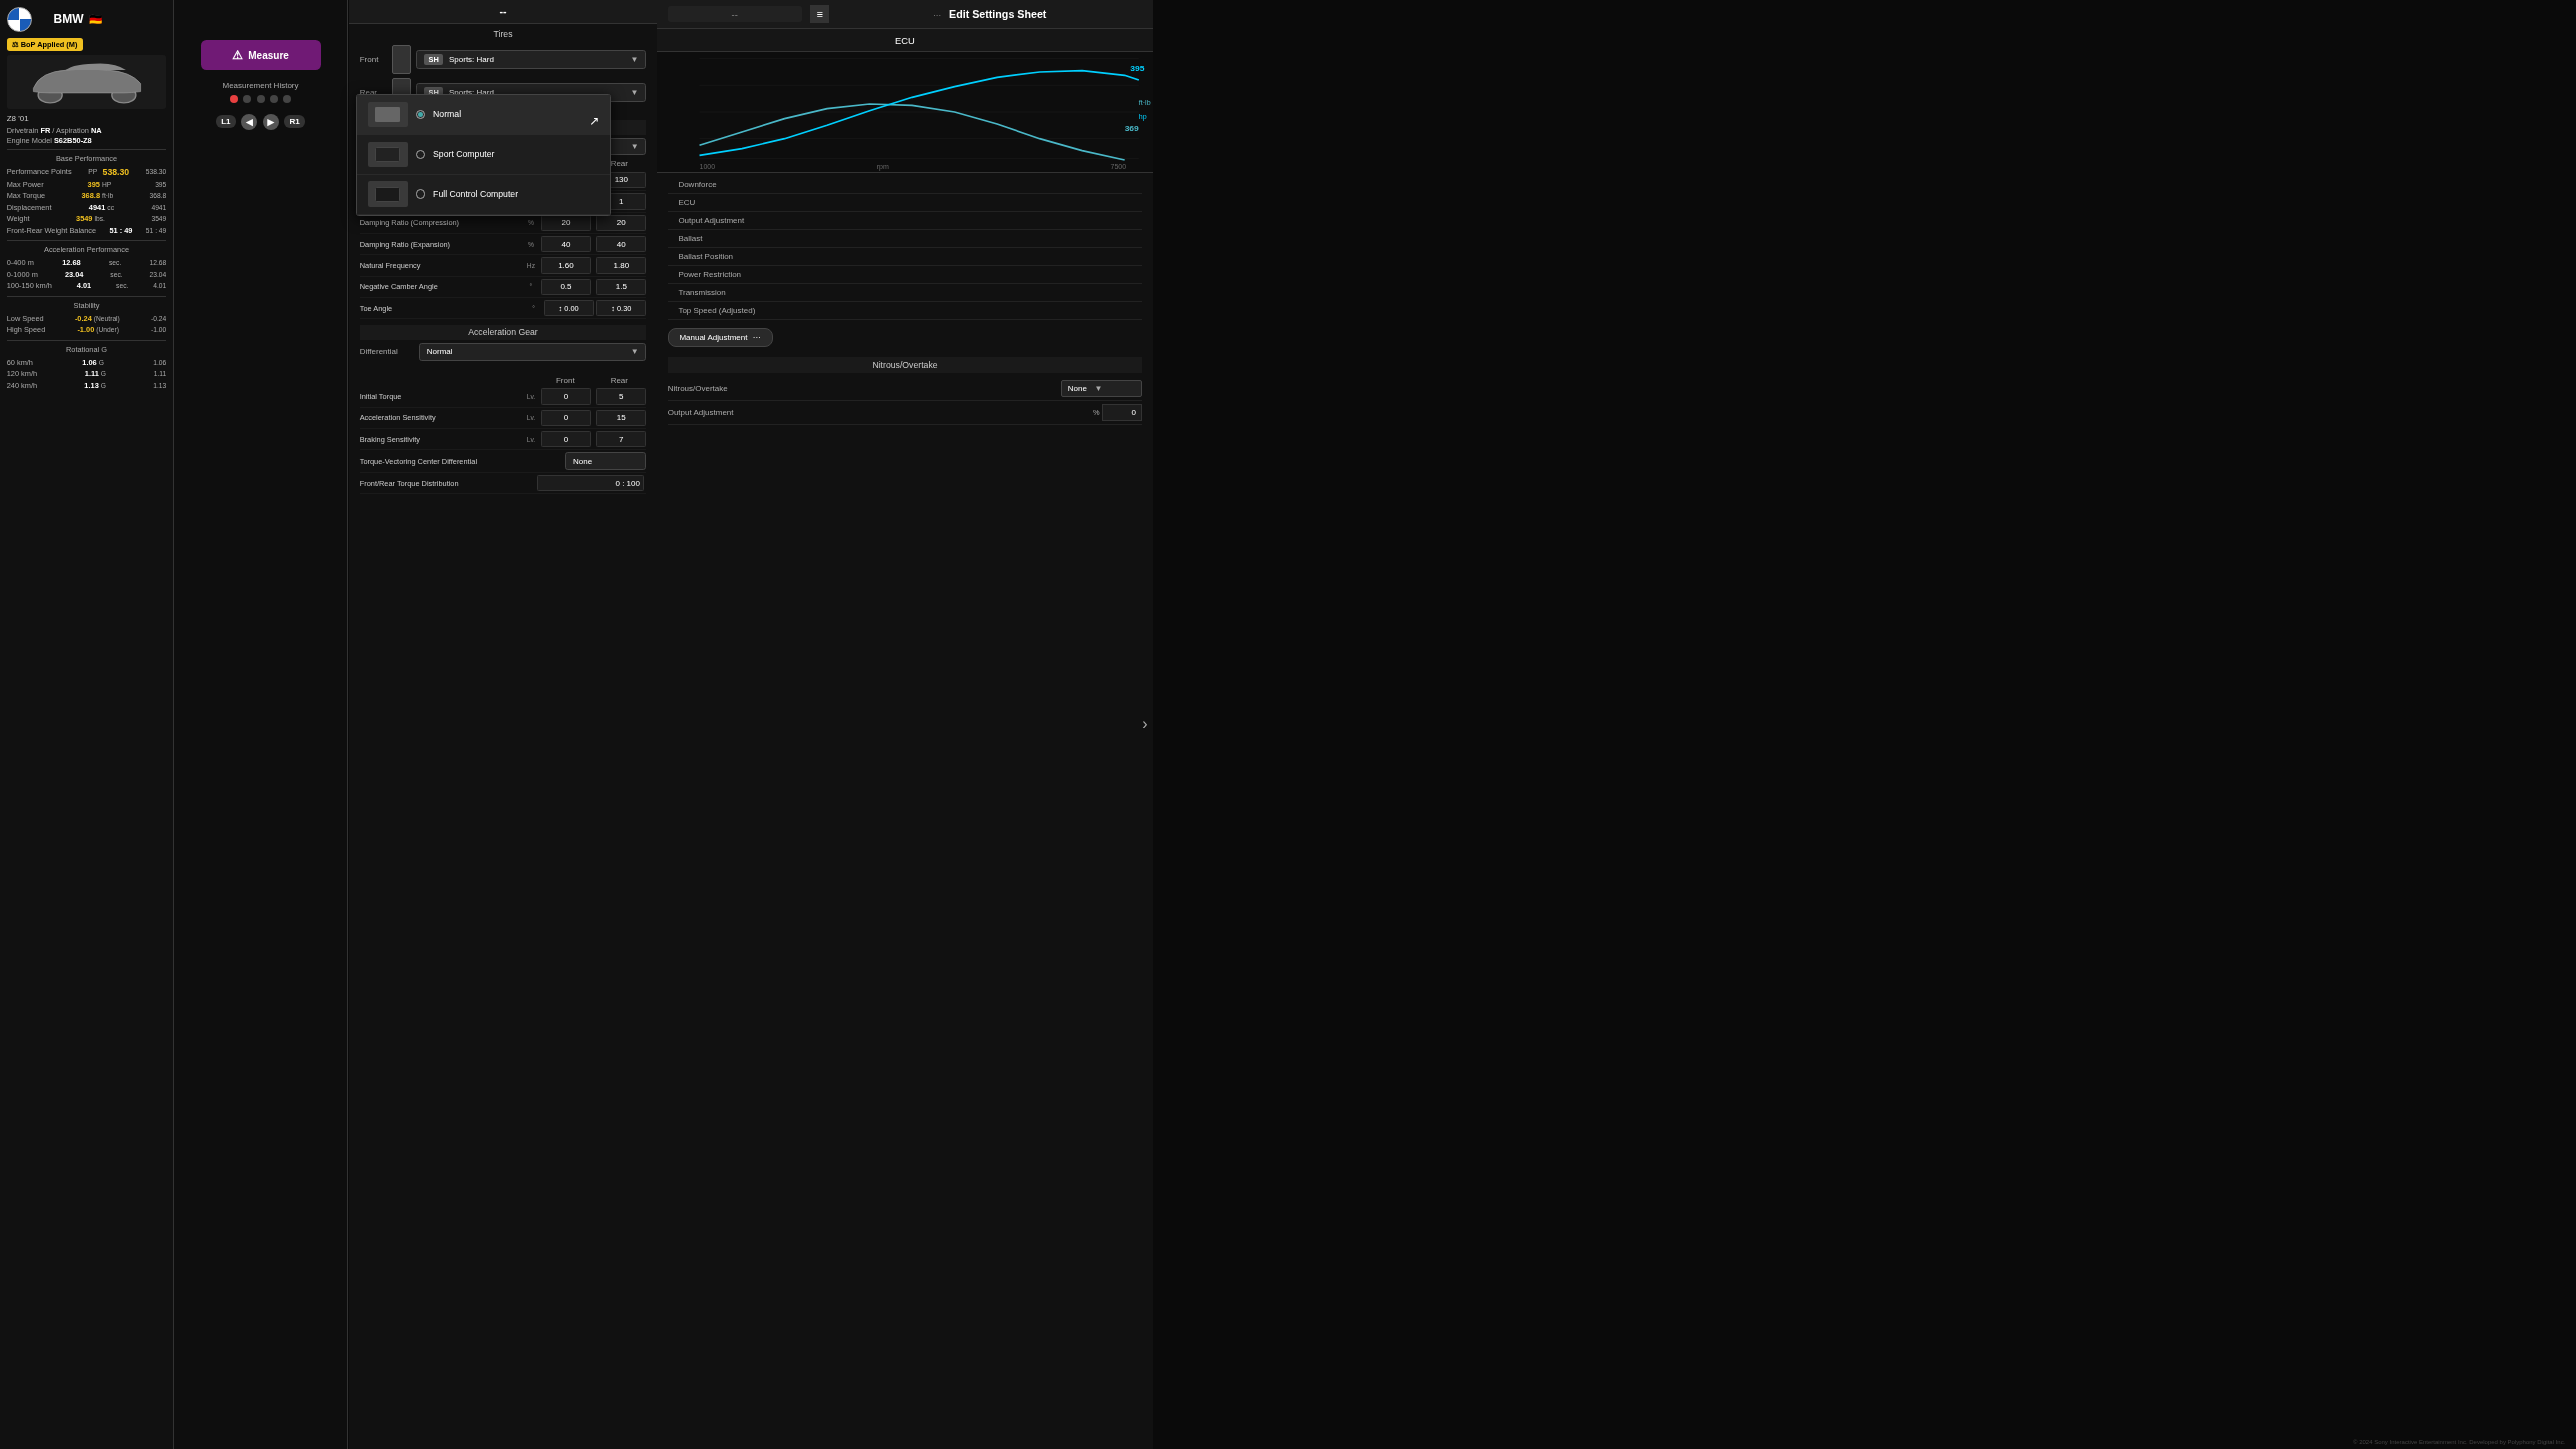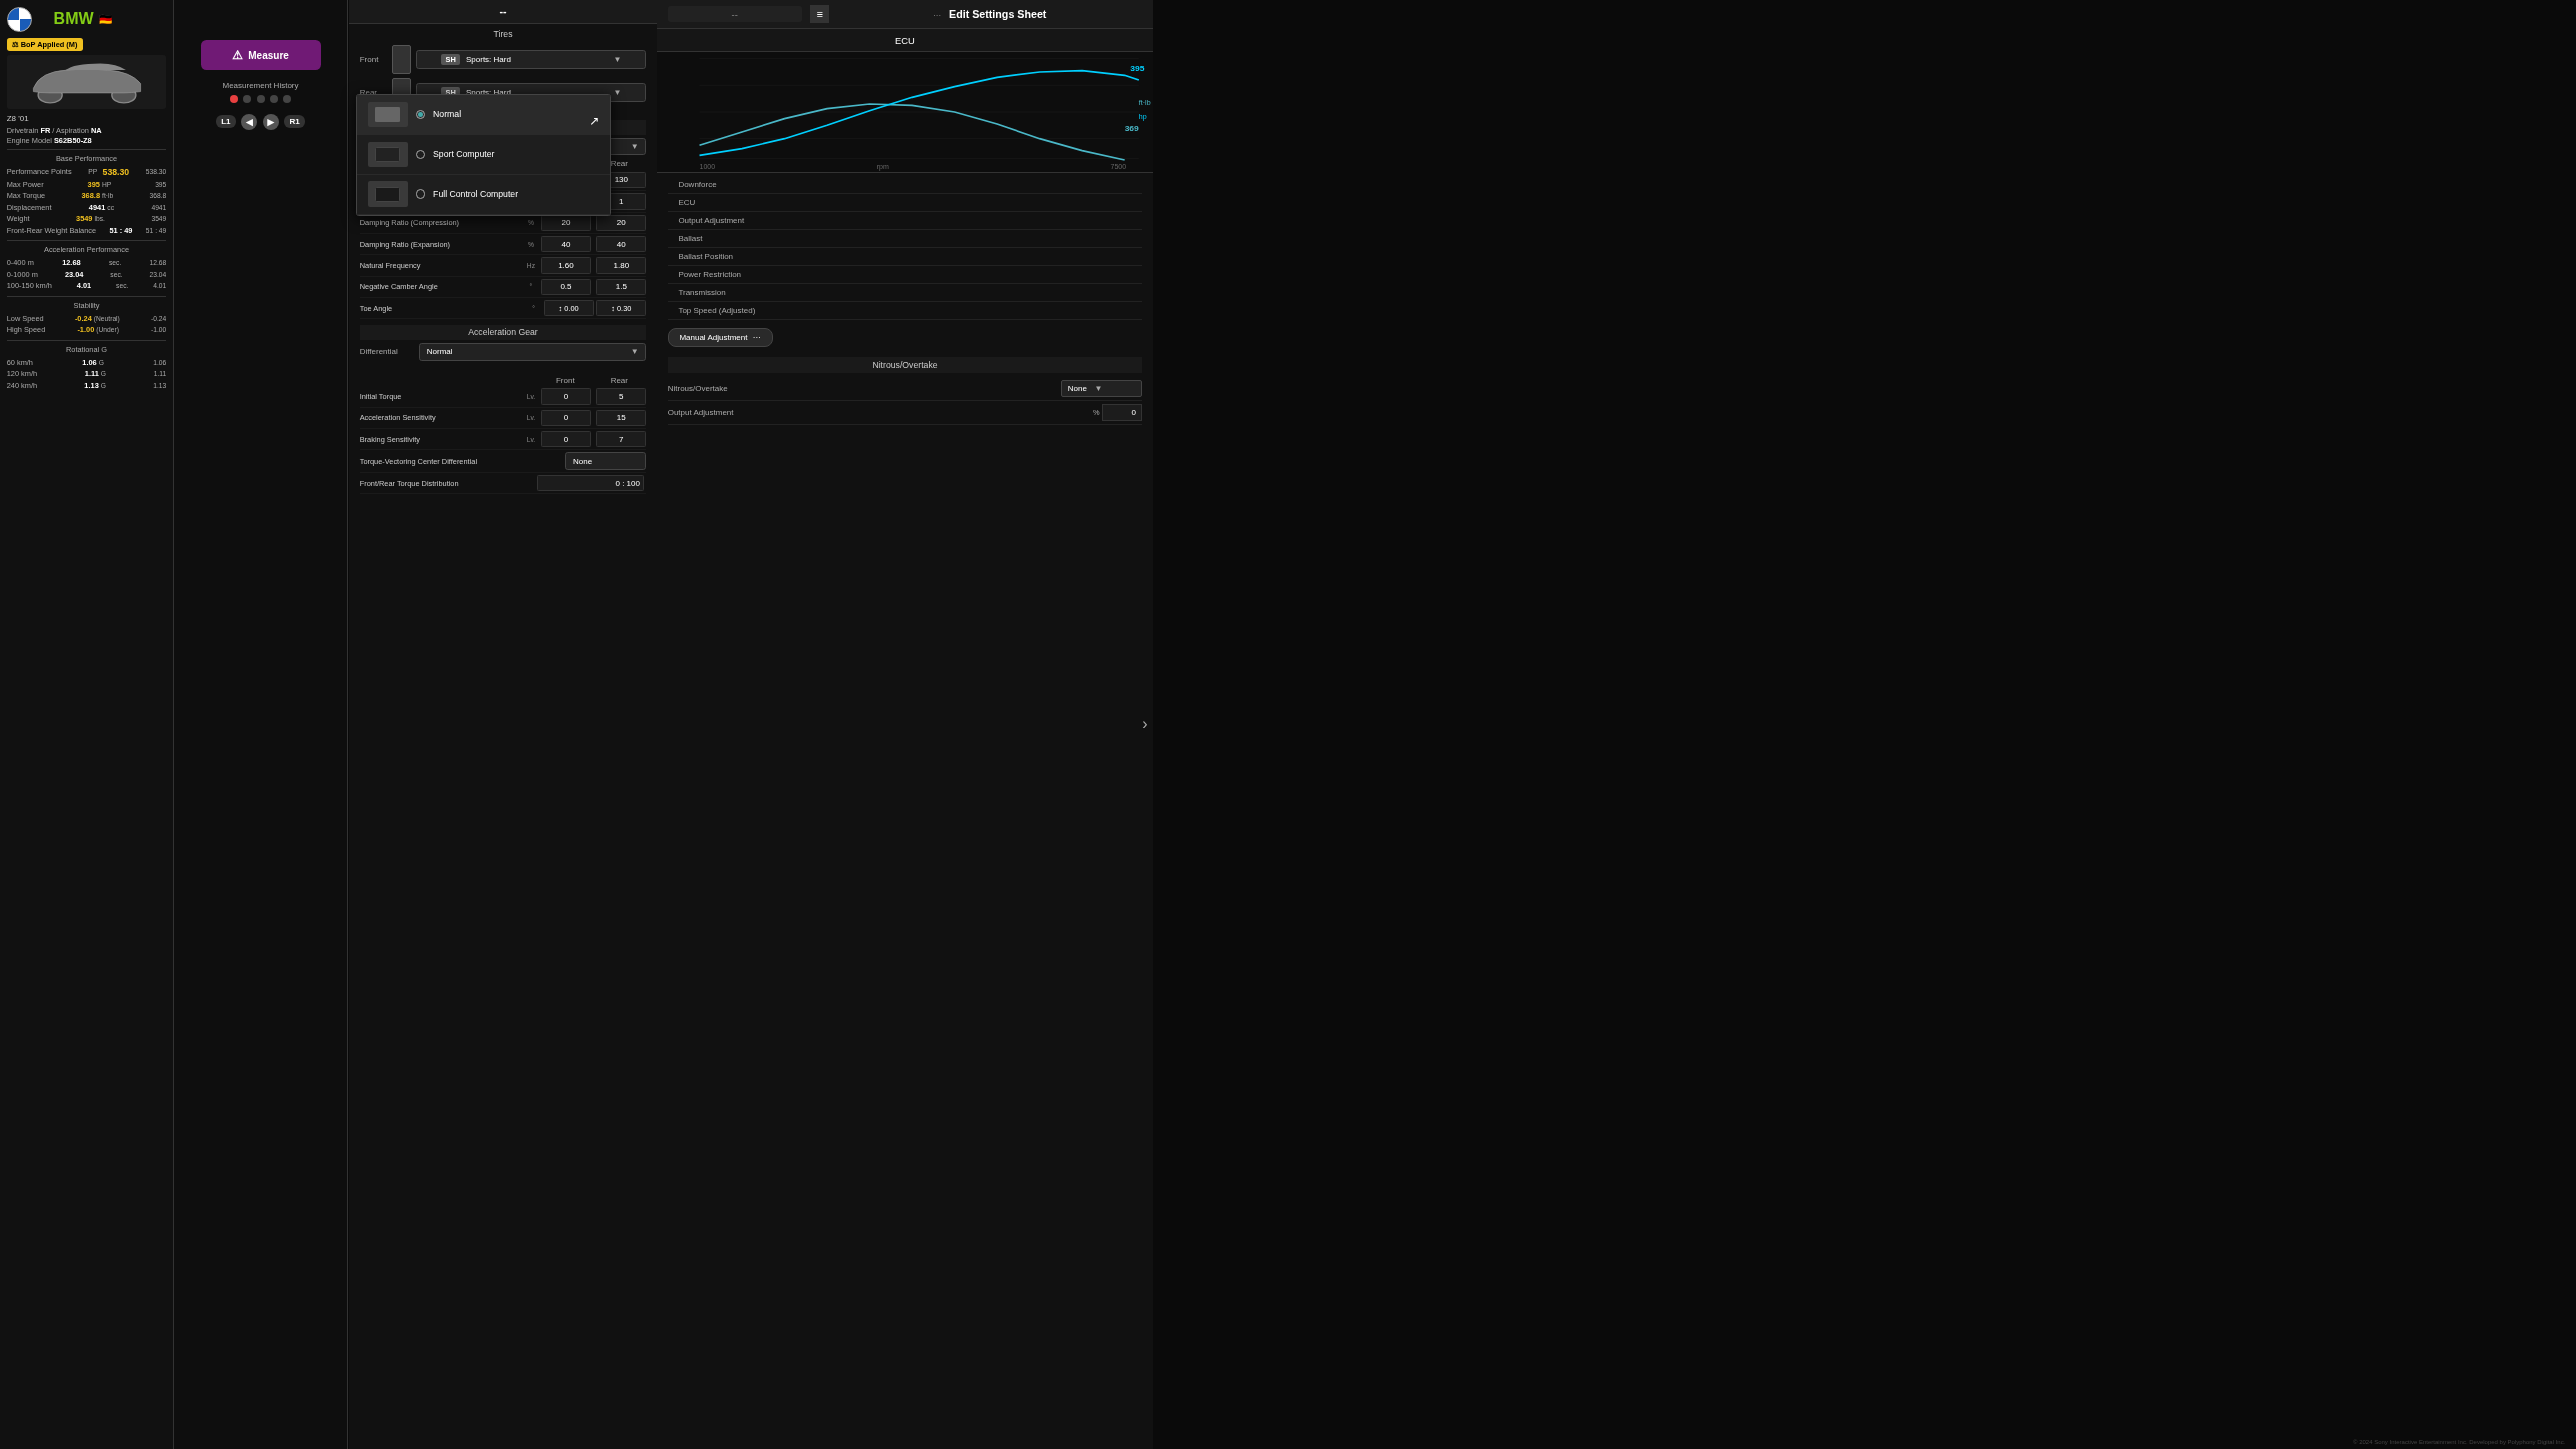--- a/index.html
+++ b/index.html
@@ -31,22 +31,22 @@
       margin-bottom: 5.4px;
     }
     .bmw-logo {
       width: 25.5px; height: 25.5px;
       border-radius: 50%;
       background: conic-gradient(#fff 0deg 90deg, #1a5cb8 90deg 180deg, #fff 180deg 270deg, #1a5cb8 270deg 360deg);
       border: 1.3px solid #aaa;
       flex-shrink: 0;
     }
     .car-brand {
-      font-size: 16px; font-weight: bold;
-      color: #84cc16;
+      font-size: 12px; font-weight: bold;
+      color: #ffffff;
       padding-left: 16px;
     }
     .flag {
       font-size: 10.7px;
     }
 
     .bop-badge {
       background: #f0c020;
       color: #000;
       font-size: 7.4px;
@@ -236,21 +236,21 @@
       width: 19px; height: 29.5px;
       background: #333;
       border-radius: 2px;
       border: 1.3px solid #555;
     }
     .tire-selector {
       flex: 1;
       background: #222;
       border: 0.7px solid #444;
       color: #fff;
-      padding: 4px 24px;
+      padding: 4px 7px;
       border-radius: 2.7px;
       font-size: 8px;
       display: flex;
       align-items: center;
       justify-content: space-between;
     }
     .sh-badge {
       background: #555;
       color: #fff;
       padding: 1.3px 4px;

